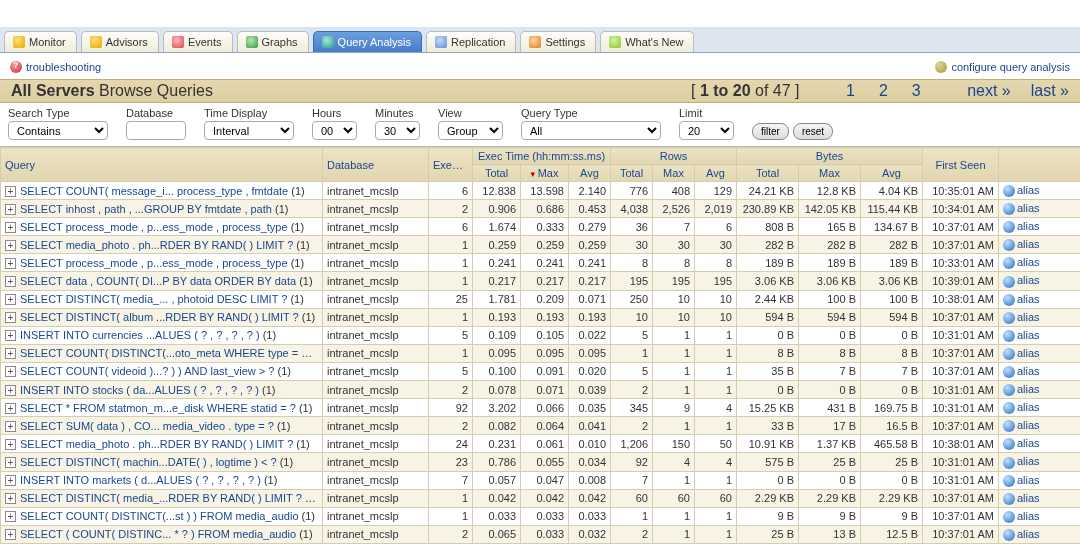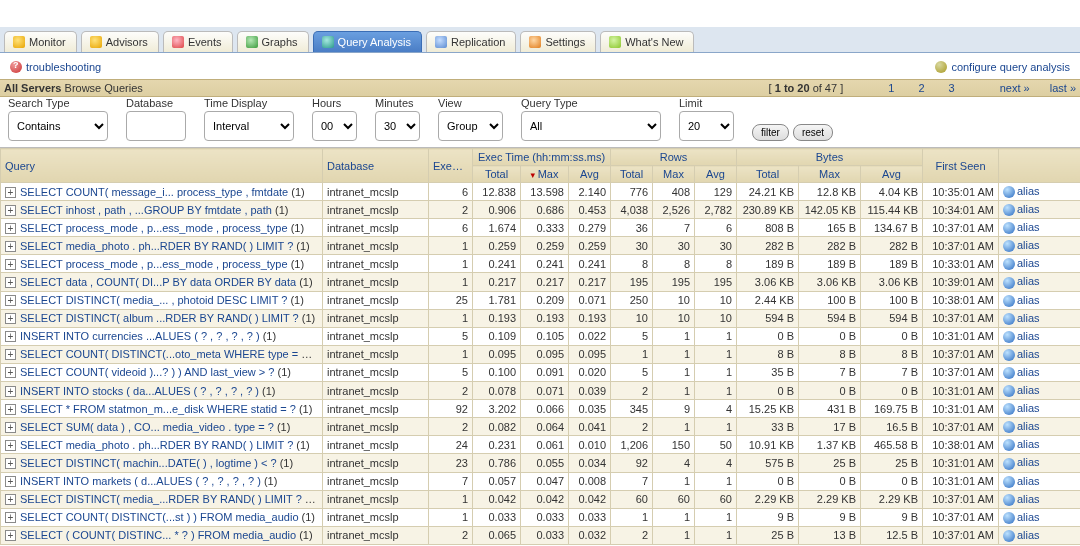--- a/index.html
+++ b/index.html
@@ -70,22 +70,22 @@
   display:inline-block; width:12px; height:12px; border-radius:50%;
   background: radial-gradient(circle at 35% 30%, #d8d8a0, #a89820);
 }
 
 
 .browsebar {
   display:flex; justify-content:space-between; align-items:center;
   background: linear-gradient(#e5d7ae, #ddcfa2);
   border-top: 1px solid #c0ae7b;
   border-bottom: 1px solid #c0ae7b;
-  padding: 2px 4px;
-  font-size: 11px;
+  padding: 2px 11px;
+  font-size: 16px;
 }
 .browsebar .title { color:#333; }
 .browsebar .title b { font-weight: bold; }
 .pager { display:flex; align-items:center; gap:20px; }
 .pager .range b { font-weight:bold; }
 .pager .pg { color:#1a4690; cursor:pointer; padding:0 2px;}
 
 
 .filters {
   display:flex;
@@ -94,21 +94,21 @@
   padding: 0 8px 6px;
   background: #fff;
   border-bottom: 1px solid #bbb;
   font-size: 11px;
   flex-wrap: nowrap;
 }
 .filters .fgroup { display:flex; flex-direction:column; gap:2px; }
 .filters label { color:#333; font-size:11px; }
 .filters select, .filters input[type=text] {
   font-size: 11px;
-  height: 30px;
+  height: 19px;
   border: 1px solid #aaa;
   border-radius: 4px;
   padding: 1px 4px;
   background: #fff;
 }
 .filters .btns { display:flex; gap:4px; align-items:flex-end; }
 .filters button {
   font-size:10px; padding:2px 8px; border:1px solid #888; border-radius:8px;
   background: linear-gradient(#f5f5f5,#ddd); cursor:pointer;margin-top:20px;
 }
@@ -323,21 +323,21 @@
       </tr>
       <tr>
         <td class="l"><span class="expbtn">+</span><a href="#" class="qlink">SELECT inhost , path , ...GROUP BY fmtdate , path</a> <span class="qcount">(1)</span></td>
         <td class="l">intranet_mcslp</td>
         <td>2</td>
         <td>0.906</td>
         <td>0.686</td>
         <td>0.453</td>
         <td>4,038</td>
         <td>2,526</td>
-        <td>2,782</td>
+        <td>2,019</td>
         <td>230.89 KB</td>
         <td>142.05 KB</td>
         <td>115.44 KB</td>
         <td>10:34:01 AM</td>
         <td class="alias-cell"><span class="info-icon"></span><a href="#">alias</a></td>
       </tr>
       <tr>
         <td class="l"><span class="expbtn">+</span><a href="#" class="qlink">SELECT process_mode , p...ess_mode , process_type</a> <span class="qcount">(1)</span></td>
         <td class="l">intranet_mcslp</td>
         <td>6</td>

